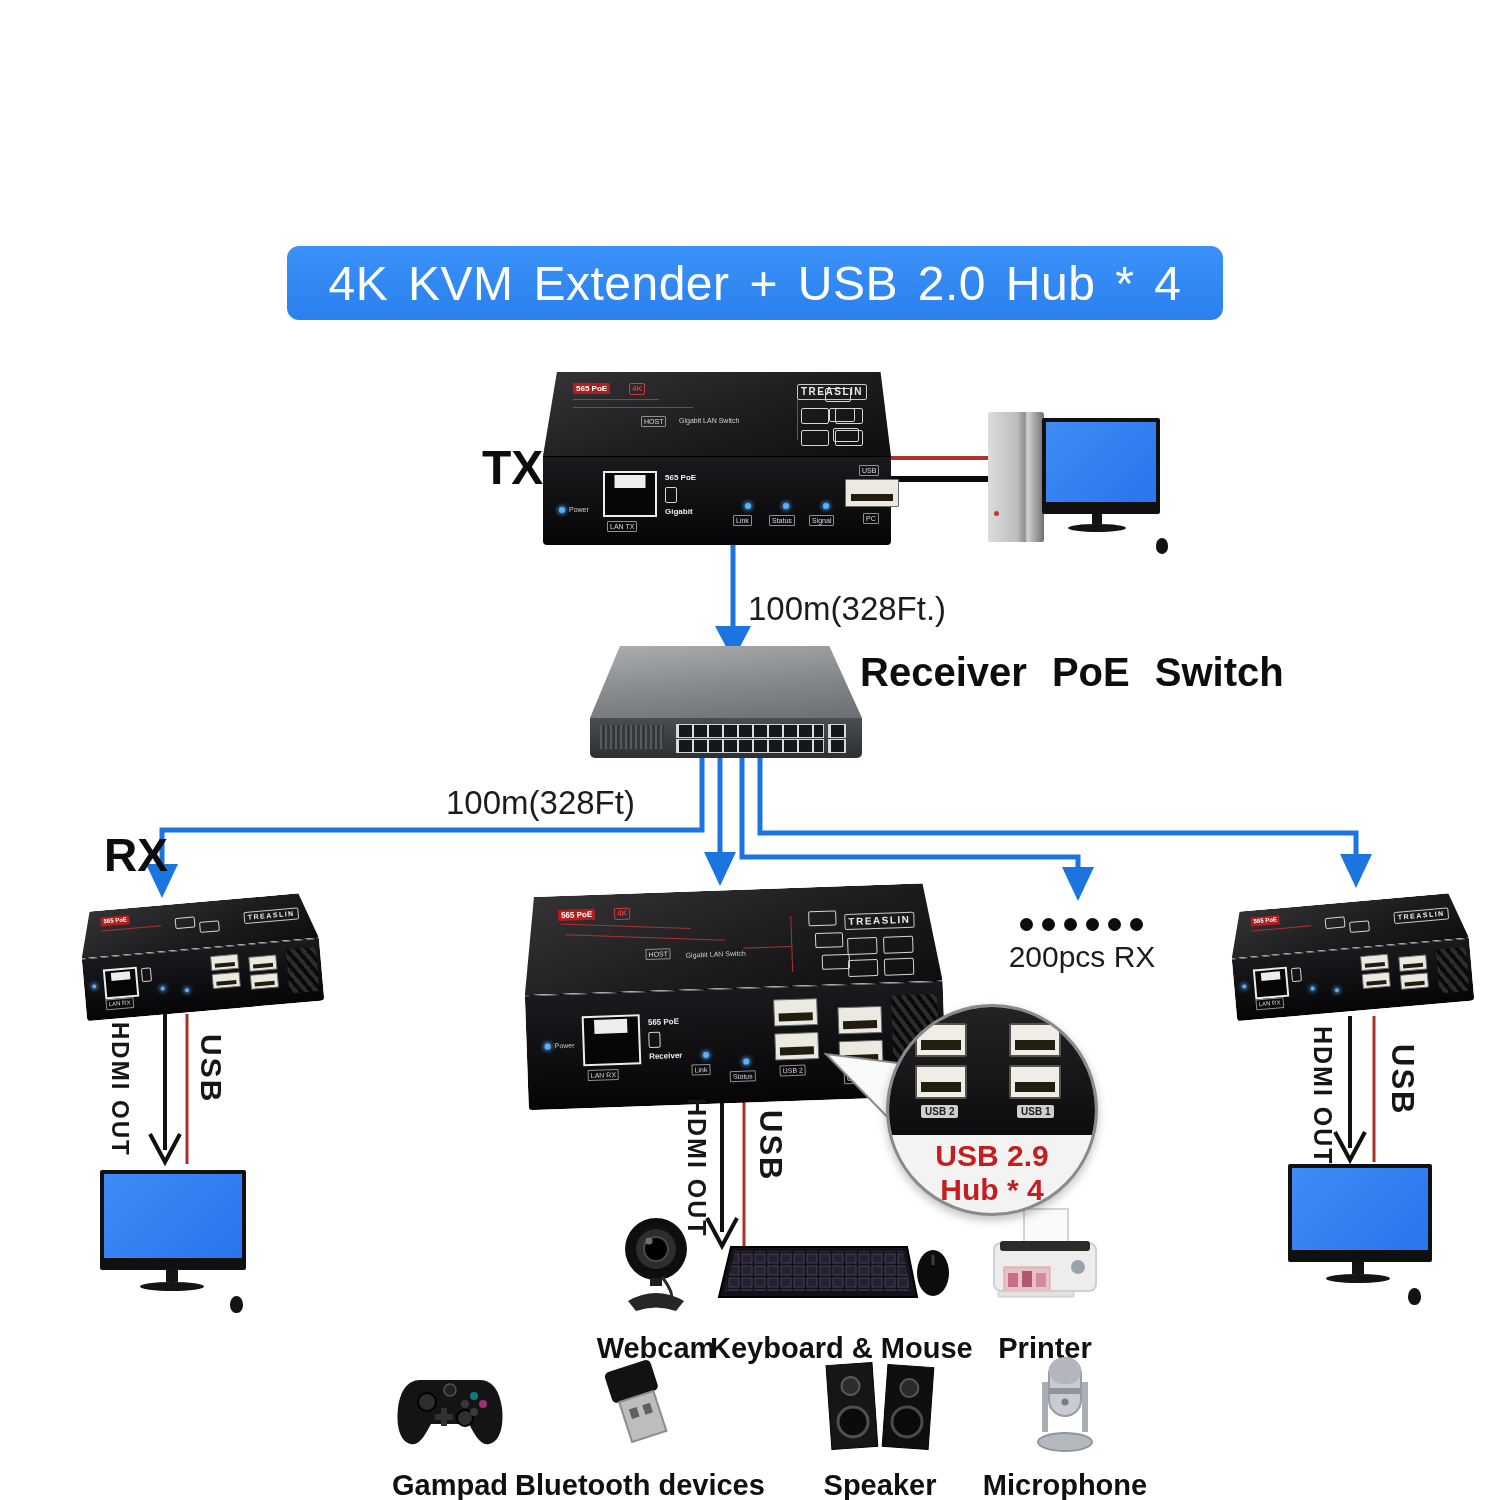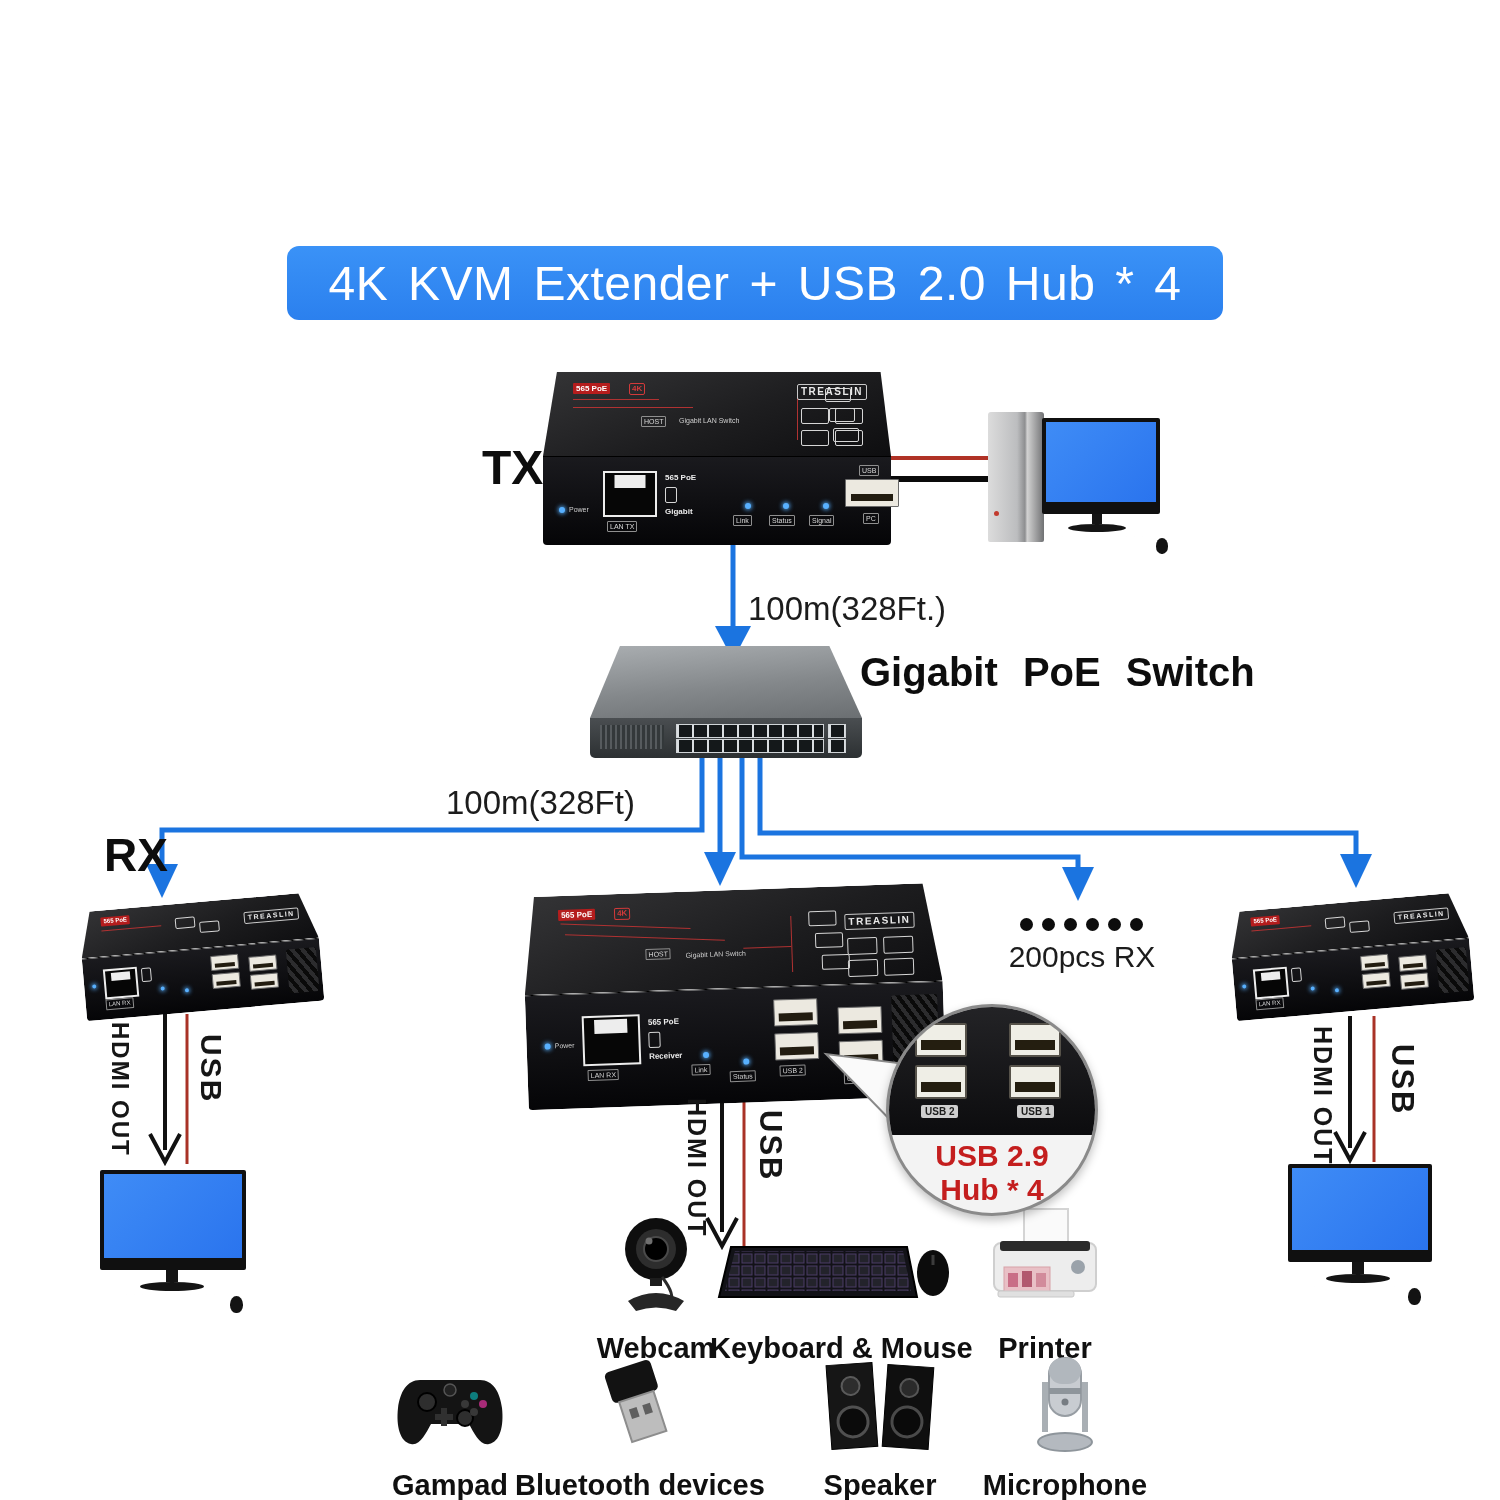--- a/index.html
+++ b/index.html
@@ -189,21 +189,21 @@
   <div class="device" style="left:590px;top:646px;width:272px;height:112px;">
     <div class="sw-top"></div>
     <div class="sw-front">
       <div class="sw-vent"></div>
       <div class="sw-ports" style="left:86px;top:6px;width:146px;"></div>
       <div class="sw-ports" style="left:86px;top:21px;width:146px;"></div>
       <div class="sw-ports" style="left:238px;top:6px;width:16px;"></div>
       <div class="sw-ports" style="left:238px;top:21px;width:16px;"></div>
     </div>
   </div>
-  <div class="biglabel" style="left:860px;top:650px;font-size:40px;word-spacing:14px;">Gigabit PoE Switch</div>
+  <div class="biglabel" style="left:860px;top:650px;font-size:40px;word-spacing:14px;">Receiver PoE Switch</div>
 
   <div class="biglabel" style="left:104px;top:828px;font-size:46px;">RX</div>
 
   <div class="device" style="left:82px;top:902px;width:238px;height:108px;transform:rotate(-5deg);">
     <div class="d-top" style="height:46px;clip-path:polygon(5% 0,93% 0,100% 100%,0 100%);">
       <span class="badge" style="position:absolute;left:22px;top:7px;font-size:6px;line-height:9px;">565 PoE</span>
       <div class="redline" style="left:22px;top:20px;width:60px;height:1px;"></div>
       <div class="micon" style="left:96px;top:14px;width:18px;height:9px;"></div>
       <div class="micon" style="left:120px;top:20px;width:18px;height:9px;"></div>
       <span class="logo" style="position:absolute;right:18px;top:14px;font-size:7px;line-height:10px;">TREASLIN</span>

